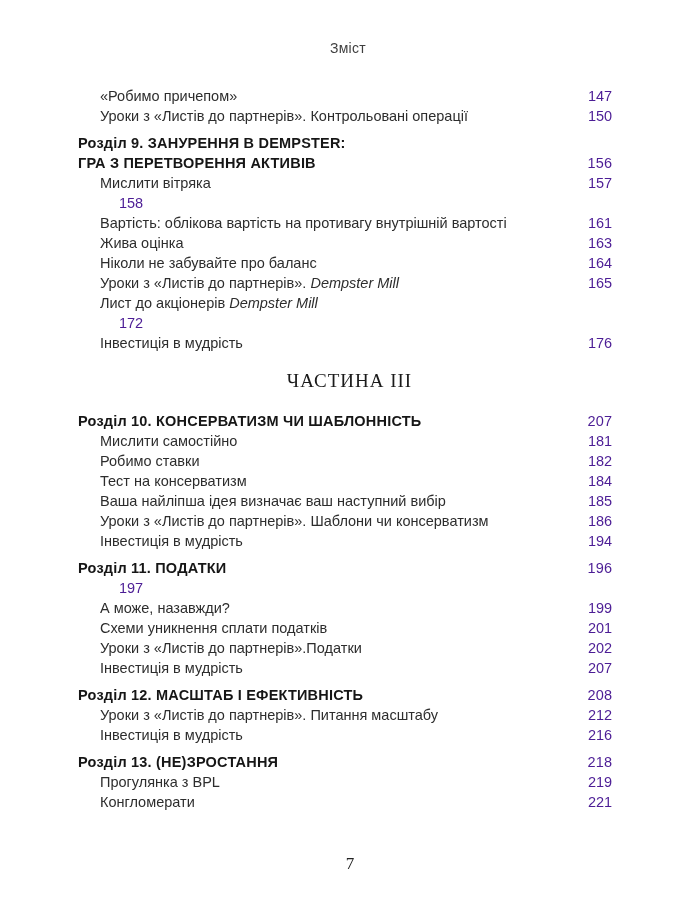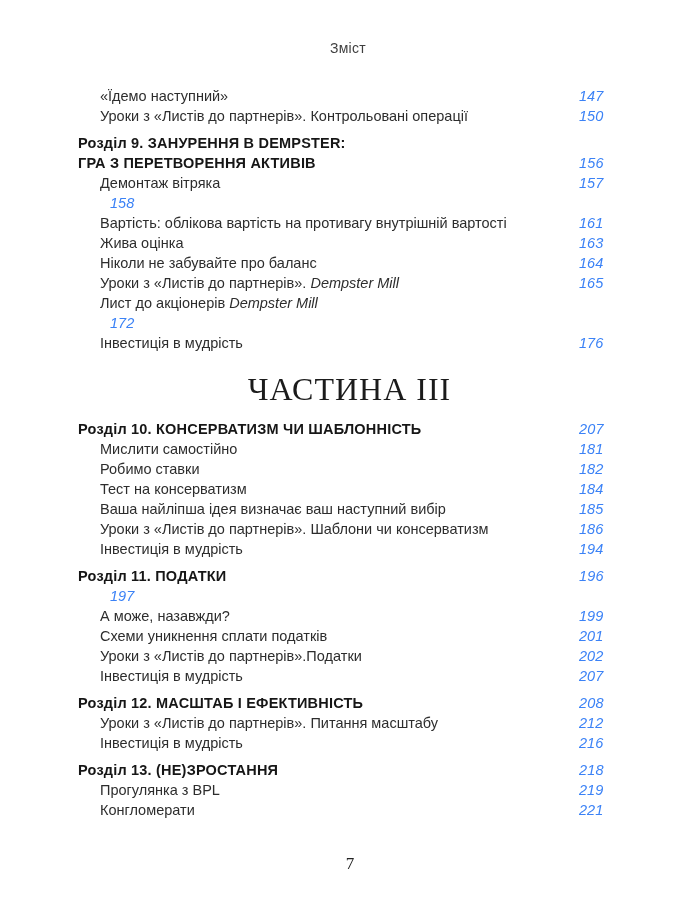--- a/index.html
+++ b/index.html
@@ -43,43 +43,42 @@
     font-size: 14.5px;
   }
   .row .label {
     flex: 1 1 auto;
     white-space: nowrap;
     overflow: hidden;
   }
   .row .pagenum {
     flex: 0 0 auto;
     min-width: 42px;
-    text-align: left;
+    text-align: center;
     font-weight: 400;
-    color: #3b82f6;
+    color: #4c1d95;
     padding-left: 10px;
-    font-style: italic;
   }
   .row.chapter {
     font-weight: 700;
     color: #161616;
     letter-spacing: 0.2px;
   }
   .row.sub {
     padding-left: 22px;
     color: #2d2d2d;
   }
   .row i {
   }
   .part-heading {
-    margin-top: 20px;
+    margin-top: 12px;
     margin-bottom: 14px;
     text-align: center;
     font-family: "Liberation Serif", "DejaVu Serif", serif;
-    font-size: 32px;
+    font-size: 19px;
     line-height: 32px;
     font-weight: 400;
     letter-spacing: 1px;
     color: #1b1b1b;
   }
   .page-footer {
     position: absolute;
     top: 854px;
     left: 0;
     width: 700px;
@@ -91,39 +90,39 @@
 </style>
 </head>
 <body>
 
 <div class="page">
   <div class="page-header">Зміст</div>
 
   <main class="toc">
       <section class="toc-section">
         <div class="row sub">
-          <span class="label">«Їдемо наступний»</span>
+          <span class="label">«Робимо причепом»</span>
           <span class="pagenum">147</span>
         </div>
         <div class="row sub">
           <span class="label">Уроки з «Листів до партнерів». Контрольовані операції</span>
           <span class="pagenum">150</span>
         </div>
       </section>
       <section class="toc-section">
         <div class="row chapter">
           <span class="label">Розділ 9. ЗАНУРЕННЯ В DEMPSTER:</span>
           <span class="pagenum"></span>
         </div>
         <div class="row chapter">
           <span class="label">ГРА З ПЕРЕТВОРЕННЯ АКТИВІВ</span>
           <span class="pagenum">156</span>
         </div>
         <div class="row sub">
-          <span class="label">Демонтаж вітряка</span>
+          <span class="label">Мислити вітряка</span>
           <span class="pagenum">157</span>
         </div>
         <div class="row sub">
           <span class="pagenum">158</span>
         </div>
         <div class="row sub">
           <span class="label">Вартість: облікова вартість на противагу внутрішній вартості</span>
           <span class="pagenum">161</span>
         </div>
         <div class="row sub">

